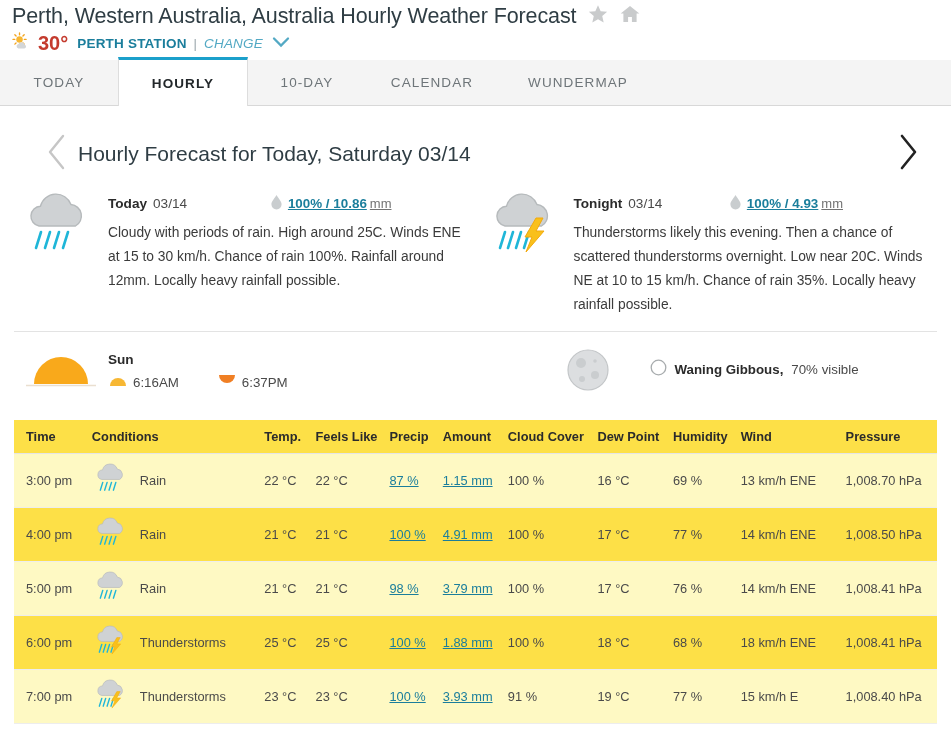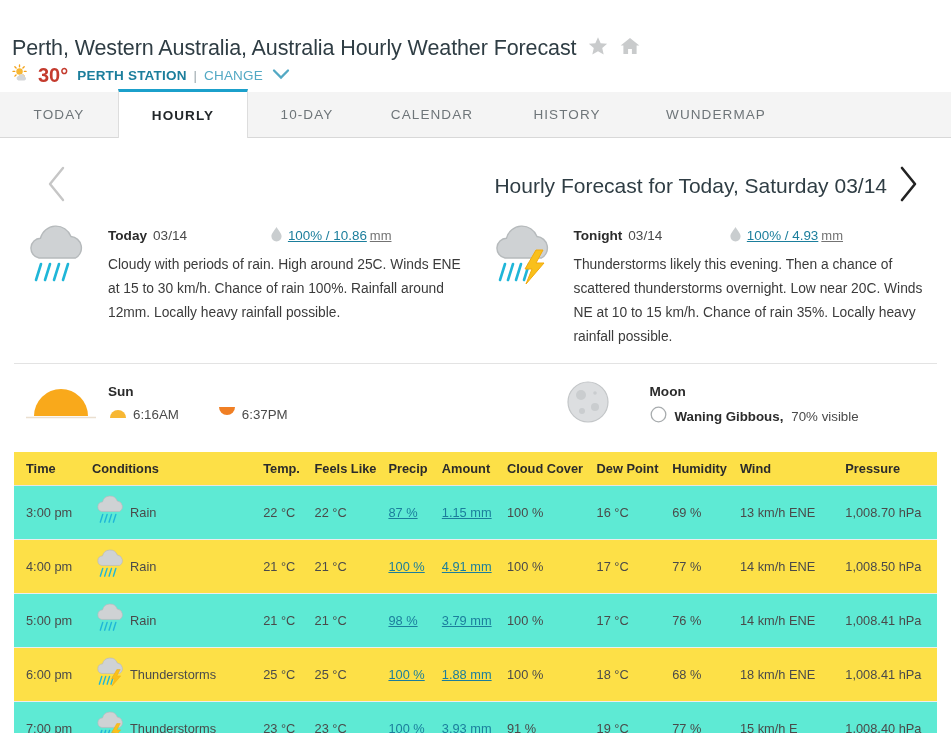--- a/index.html
+++ b/index.html
@@ -15,21 +15,20 @@
   
   .page-header {
     padding: 2px 0 0 12px;
     background: #fff;
   }
   .title-row {
     display: flex;
     align-items: center;
     gap: 10px;
     height: 28px;
-    margin-top: 32px;
   }
   .page-title {
     font-size: 21.5px;
     font-weight: 400;
     color: #2f3d44;
     letter-spacing: -0.1px;
     white-space: nowrap;
   }
   .icon-star, .icon-home { display: block; }
 
@@ -52,20 +51,21 @@
     font-weight: bold;
     font-size: 13.5px;
     letter-spacing: 0.2px;
     margin-left: 3px;
   }
   .pipe { color: #9aa7ac; font-size: 13px; margin: 0 1px; }
   .change-link {
     color: #53a9c4;
     font-size: 13.5px;
     letter-spacing: 0.2px;
+    font-style: italic;
   }
   .chev-down { display:block; margin-left:2px; }
 
   
   .tabbar {
     position: relative;
     display: flex;
     align-items: flex-end;
     height: 46px;
     background: #f4f4f4;
@@ -102,21 +102,21 @@
 
   
   .fc-nav {
     display: flex;
     align-items: center;
     justify-content: space-between;
     padding: 26px 22px 12px 36px;
   }
   .fc-title {
     flex: 1;
-    text-align: right;
+    text-align: left;
     font-size: 21px;
     color: #2f3d44;
     font-weight: 400;
   }
   .chev-btn { padding: 0 8px; display:block; }
 
   
   .summary {
     display: flex;
     padding: 0 12px 0 12px;
@@ -137,21 +137,21 @@
     display: flex;
     align-items: center;
     gap: 5px;
     margin-left: auto;
     padding-right: 84px;
   }
   .precip-group.r { padding-right: 96px; }
   .drop-icon { display:block; }
   .precip-link {
     color: #1b7e9c;
-    font-weight: normal;
+    font-weight: bold;
     font-size: 13.4px;
     text-decoration: underline;
   }
   .precip-unit {
     color: #737373;
     font-size: 13px;
     text-decoration: underline;
     margin-left: -2px;
   }
   .sum-text {
@@ -219,33 +219,33 @@
     border-bottom: 1px solid #e5e5e5;
   }
   table.hourly tbody td {
     padding: 9px 6px;
     color: #4a4a4a;
     border-bottom: 1px solid #ededed;
     vertical-align: middle;
     white-space: nowrap;
   }
   table.hourly tbody tr.odd td { background: #fde047; }
-  table.hourly tbody tr.even td { background: #5eead4; }
+  table.hourly tbody tr.even td { background: #fef9c3; }
   .c-time   { width: 74px; padding-left: 12px !important; }
   .c-cond   { width: 180px; }
   .c-temp   { width: 52px; }
   .c-feels  { width: 66px; }
   .c-precip { width: 54px; }
   .c-amt    { width: 66px; }
   .c-cloud  { width: 90px; }
   .c-dew    { width: 76px; }
   .c-hum    { width: 68px; }
   .c-wind   { width: 110px; }
   .c-press  { width: 100px; }
-  .cond-cell { display: flex; align-items: center; }
+  .cond-cell { display: flex; align-items: center; gap: 10px; }
   .cond-label { color: #4a4a4a; }
   .lnk {
     color: #1b7e9c;
     text-decoration: underline;
   }
 </style>
 </head>
 <body>
 
 <div class="page-header">
@@ -289,21 +289,20 @@
         </svg>
     </span>
   </div>
 </div>
 
 <div class="tabbar">
   <div class="tab t0">TODAY</div>
   <div class="tab t1 active">HOURLY</div>
   <div class="tab t2">10-DAY</div>
   <div class="tab t3">CALENDAR</div>
-  <div class="tab t4">HISTORY</div>
   <div class="tab t5">WUNDERMAP</div>
 </div>
 
 <div class="fc-nav">
   <span class="chev-btn">
     <svg width="26" height="40" viewBox="0 0 26 40">
         <path d="M19 4 6 20 19 36" stroke="#c6c6c6" stroke-width="2.4" fill="none" stroke-linecap="round" stroke-linejoin="round"></path>
       </svg>
   </span>
   <span class="fc-title">Hourly Forecast for Today, Saturday 03/14</span>
@@ -416,21 +415,20 @@
     <div class="astro-icon">
       <svg width="48" height="48" viewBox="0 0 48 48">
         <circle cx="24" cy="24" r="20" fill="#dcdee0" stroke="#c3c6c8" stroke-width="1.2"></circle>
         <circle cx="17" cy="17" r="5" fill="#cacdcf"></circle>
         <circle cx="31" cy="29" r="4" fill="#cacdcf"></circle>
         <circle cx="18" cy="33" r="3" fill="#cacdcf"></circle>
         <circle cx="31" cy="15" r="1.8" fill="#cacdcf"></circle>
       </svg>
     </div>
     <div class="astro-body">
-      <div class="astro-title">Moon</div>
       <div class="moon-phase-row">
         <span>
           <svg width="17" height="17" viewBox="0 0 17 17">
               <circle cx="8.5" cy="8.5" r="7.3" fill="#ffffff" stroke="#a8acae" stroke-width="1.3"></circle>
             </svg>
         </span>
         <span class="phase-name">Waning Gibbous,</span>
         <span class="phase-vis">70% visible</span>
       </div>
     </div>

